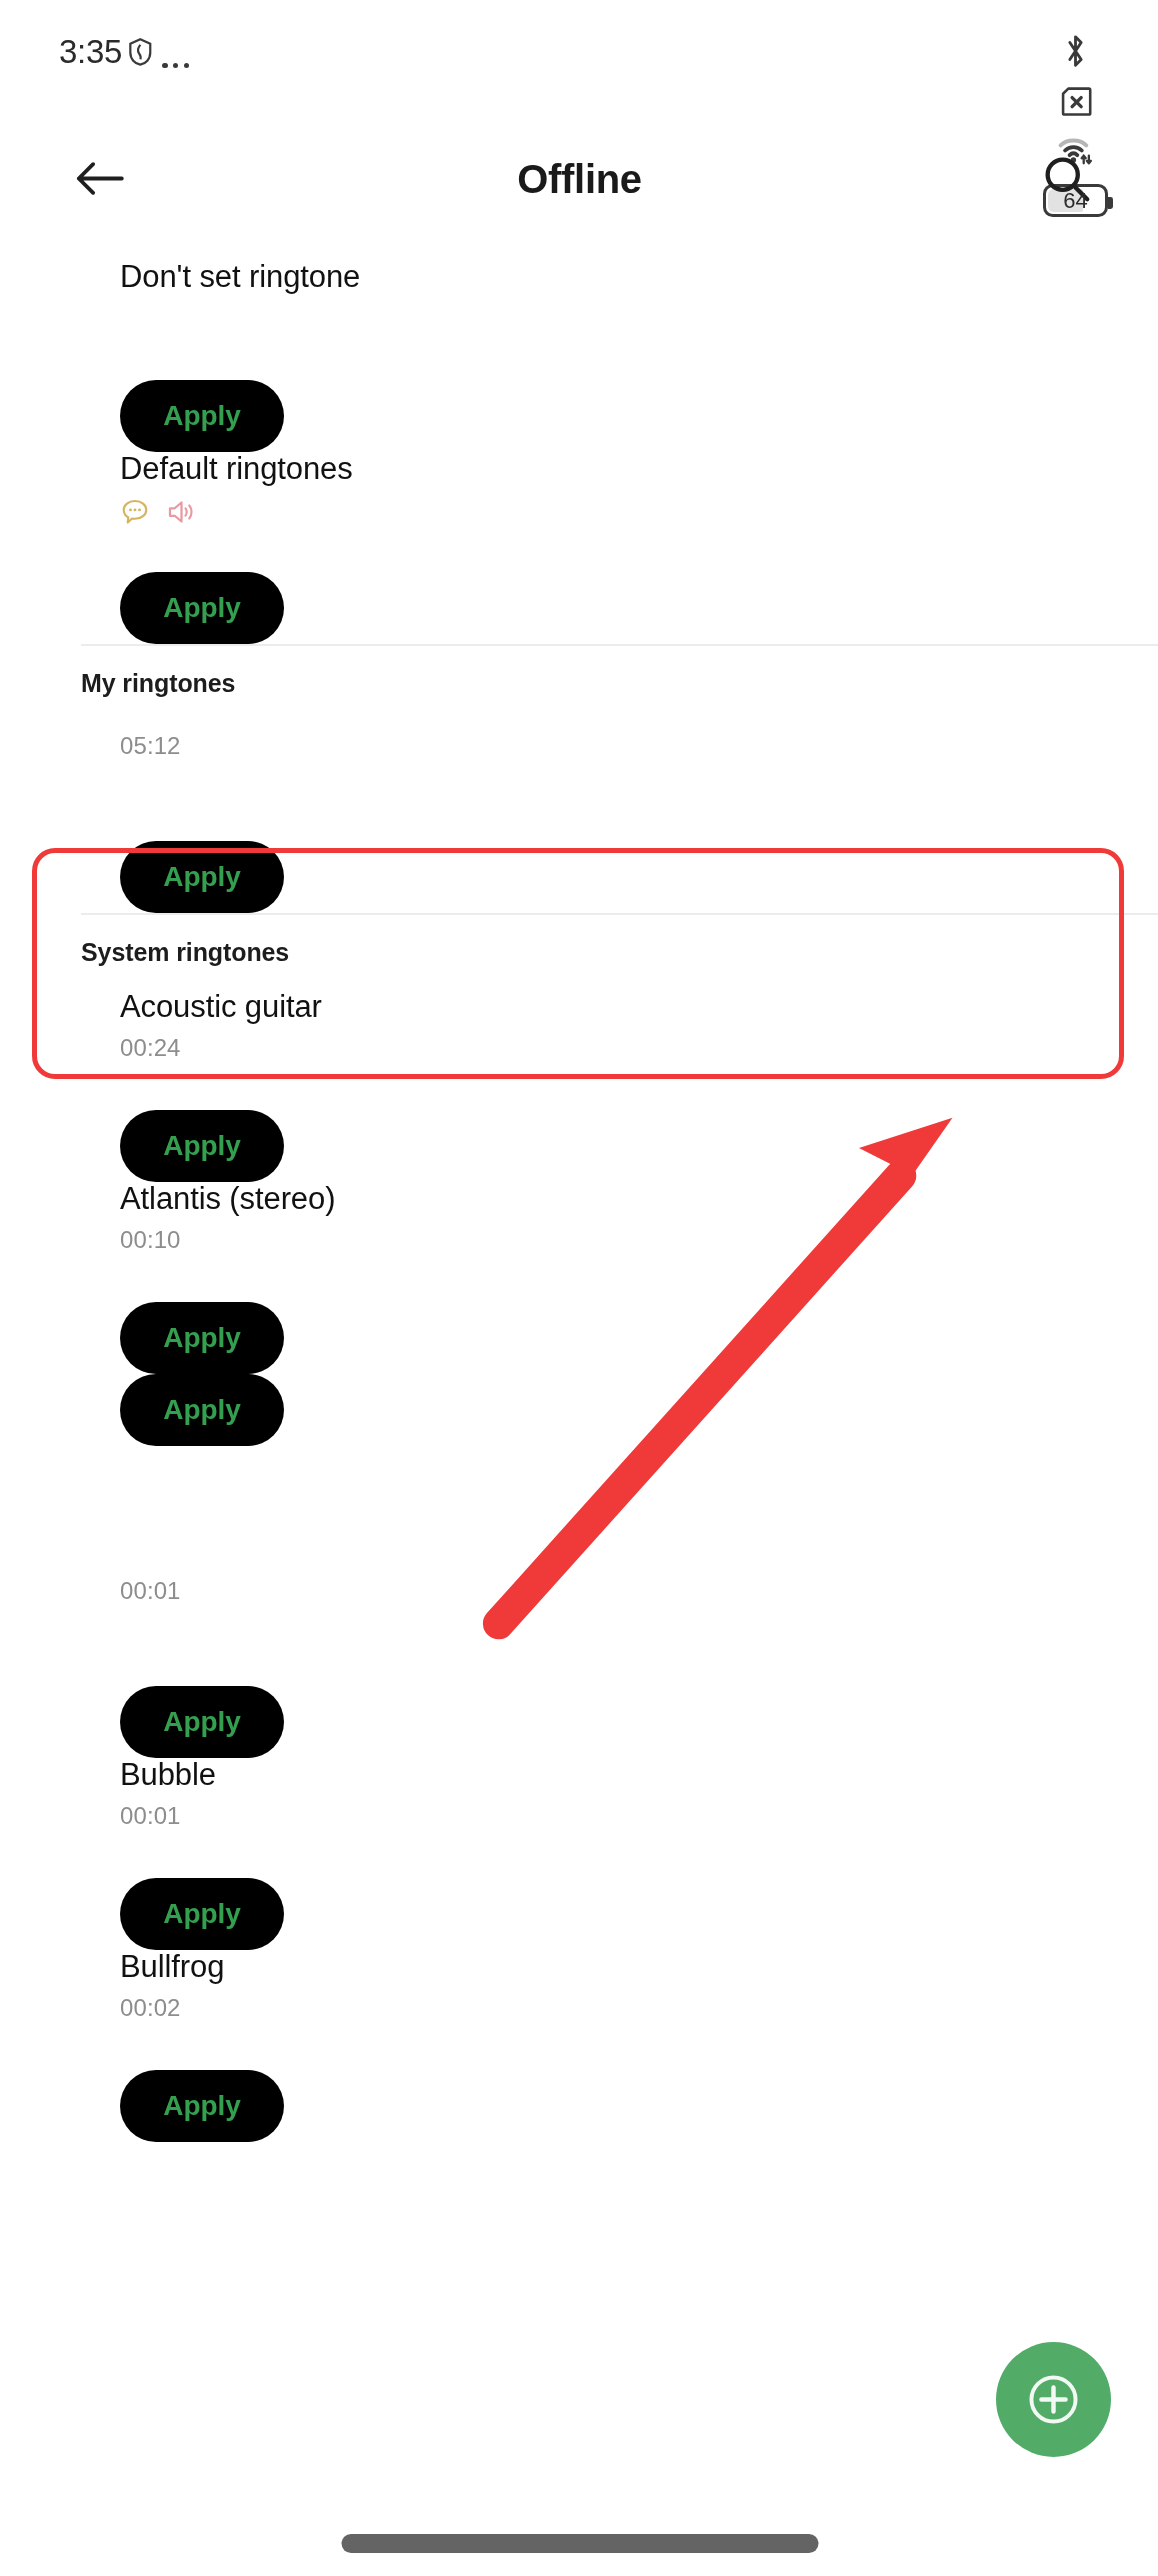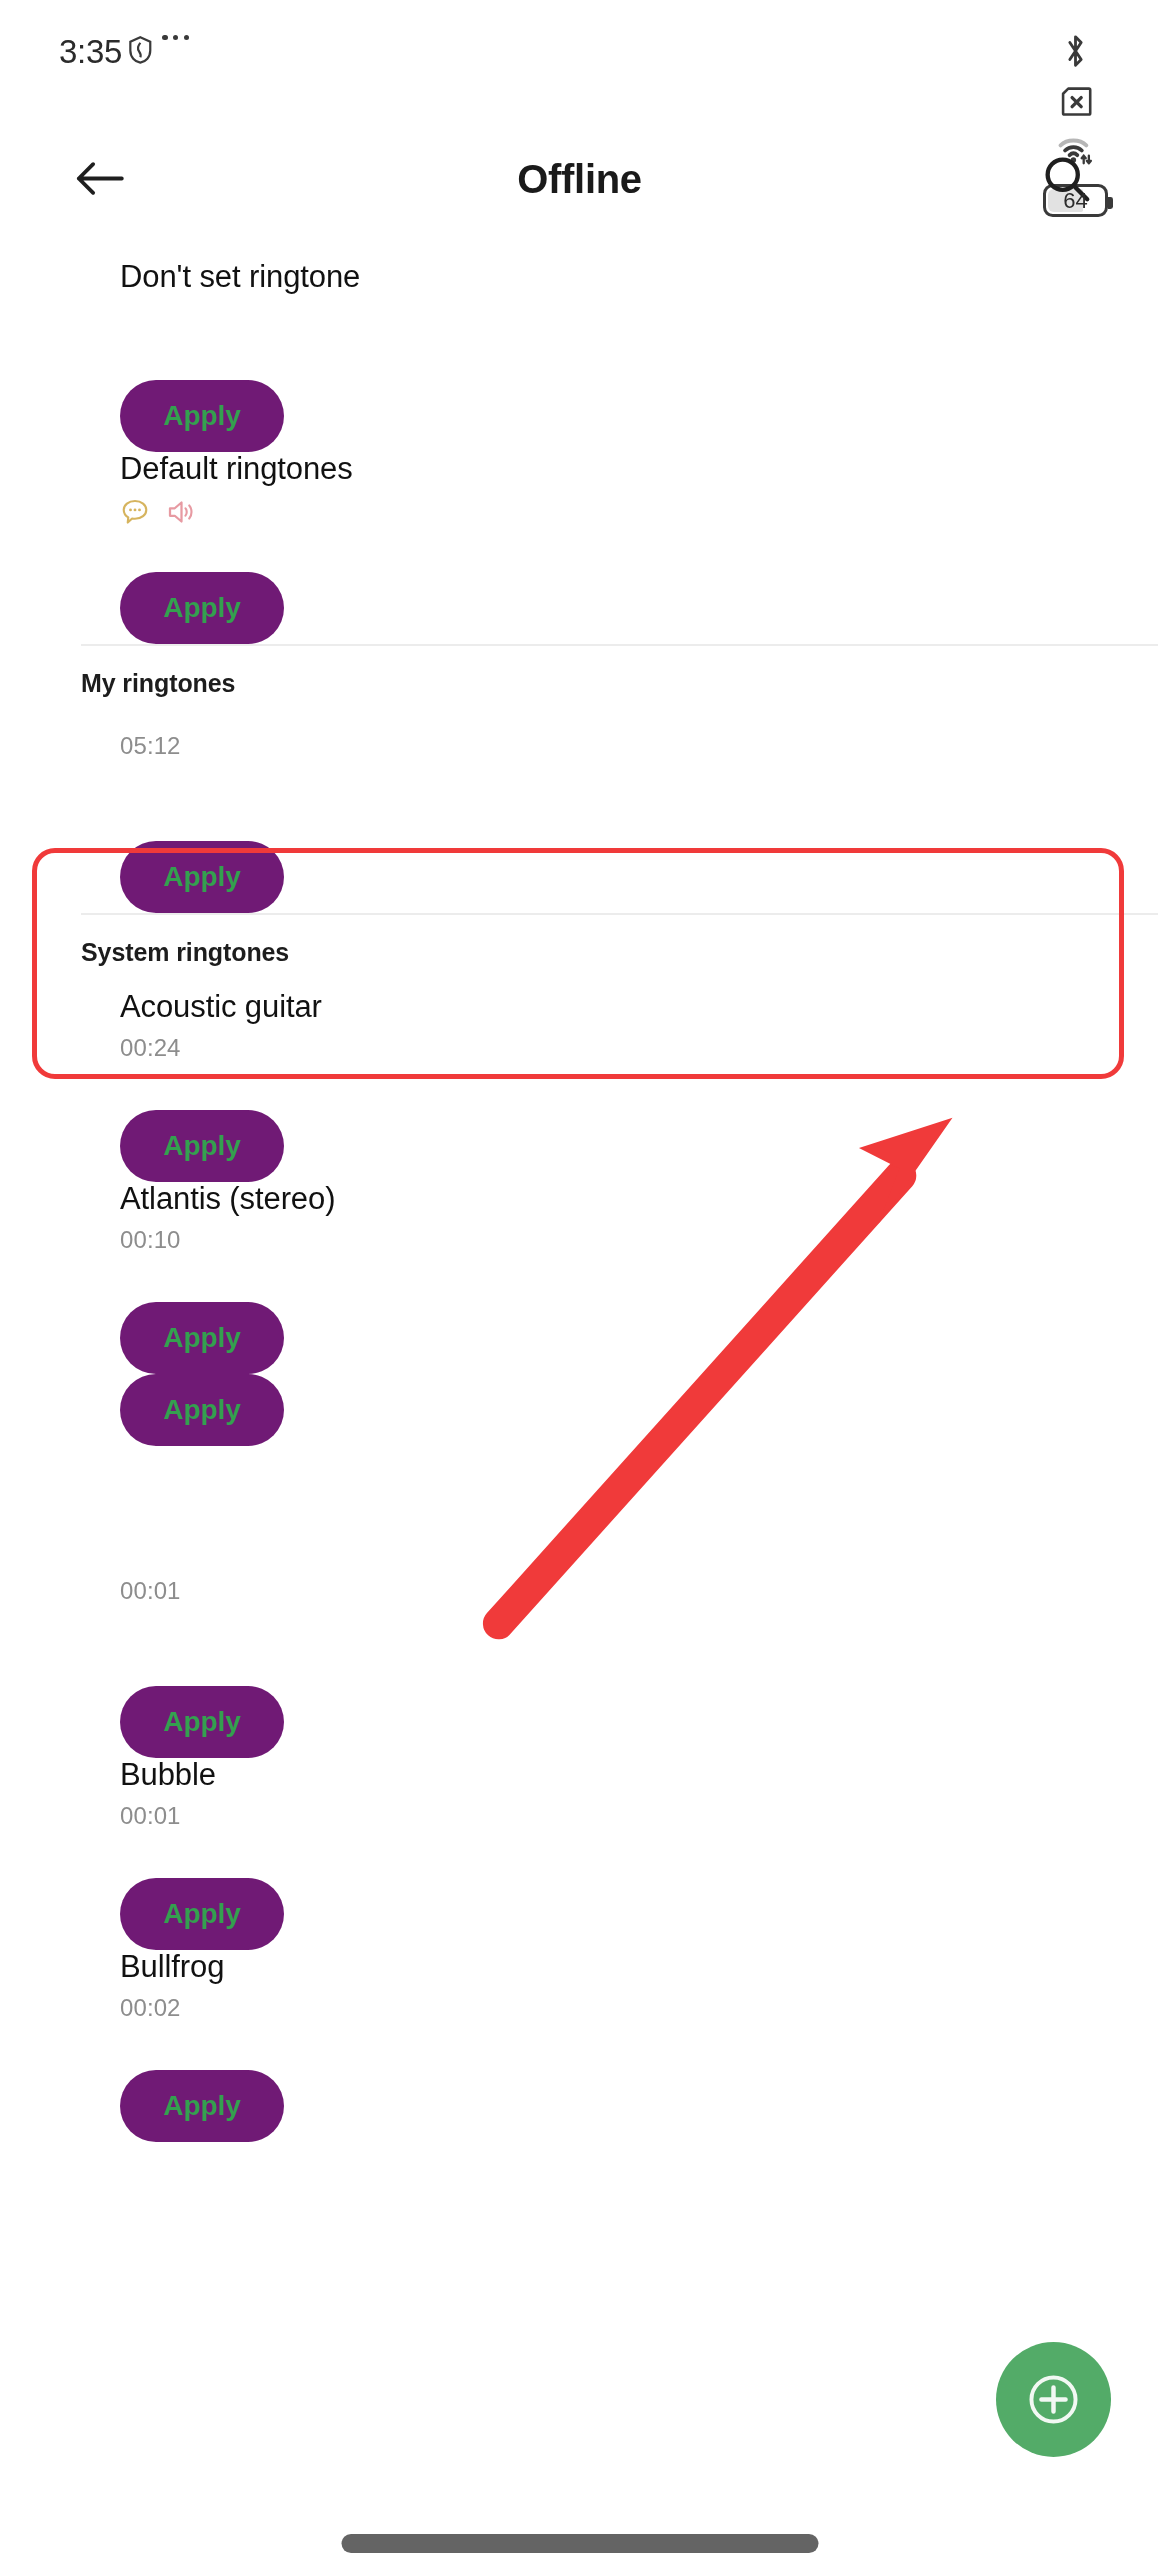--- a/index.html
+++ b/index.html
@@ -14,21 +14,21 @@
     width:1159px; height:2576px;
     background:#ffffff;
   }
 
   
   .statusbar {
     position:absolute; top:0; left:0; width:1159px; height:97px;
   }
   .sb-left {
     position:absolute; left:59px; top:35px;
-    display:flex; align-items:flex-start; gap:5px;
+    display:flex; align-items:flex-end; gap:5px;
   }
   .sb-time {
     font-size:33px; font-weight:500; color:#2b2b2b;
     letter-spacing:-0.3px; line-height:1;
   }
   .sb-shield { display:block; }
   .sb-dots {
     display:flex; align-items:center; gap:5.4px; margin-left:3.6px;
   }
   .sb-dots i {
@@ -101,21 +101,21 @@
     line-height:1; letter-spacing:0.1px;
   }
   .row-badges {
     margin-top:12px; display:flex; align-items:center; gap:15.7px;
   }
 
   .apply-btn {
     flex:0 0 auto;
     min-width:164px; height:72px;
     border-radius:36px;
-    background:#701a75;
+    background:#000000;
     display:flex; align-items:center; justify-content:center;
     cursor:pointer; user-select:none;
   }
   .apply-btn span {
     font-size:28px; font-weight:600; color:#34a04f;
     letter-spacing:-0.1px;
   }
 
   .section-head {
     padding:4px 81px;

